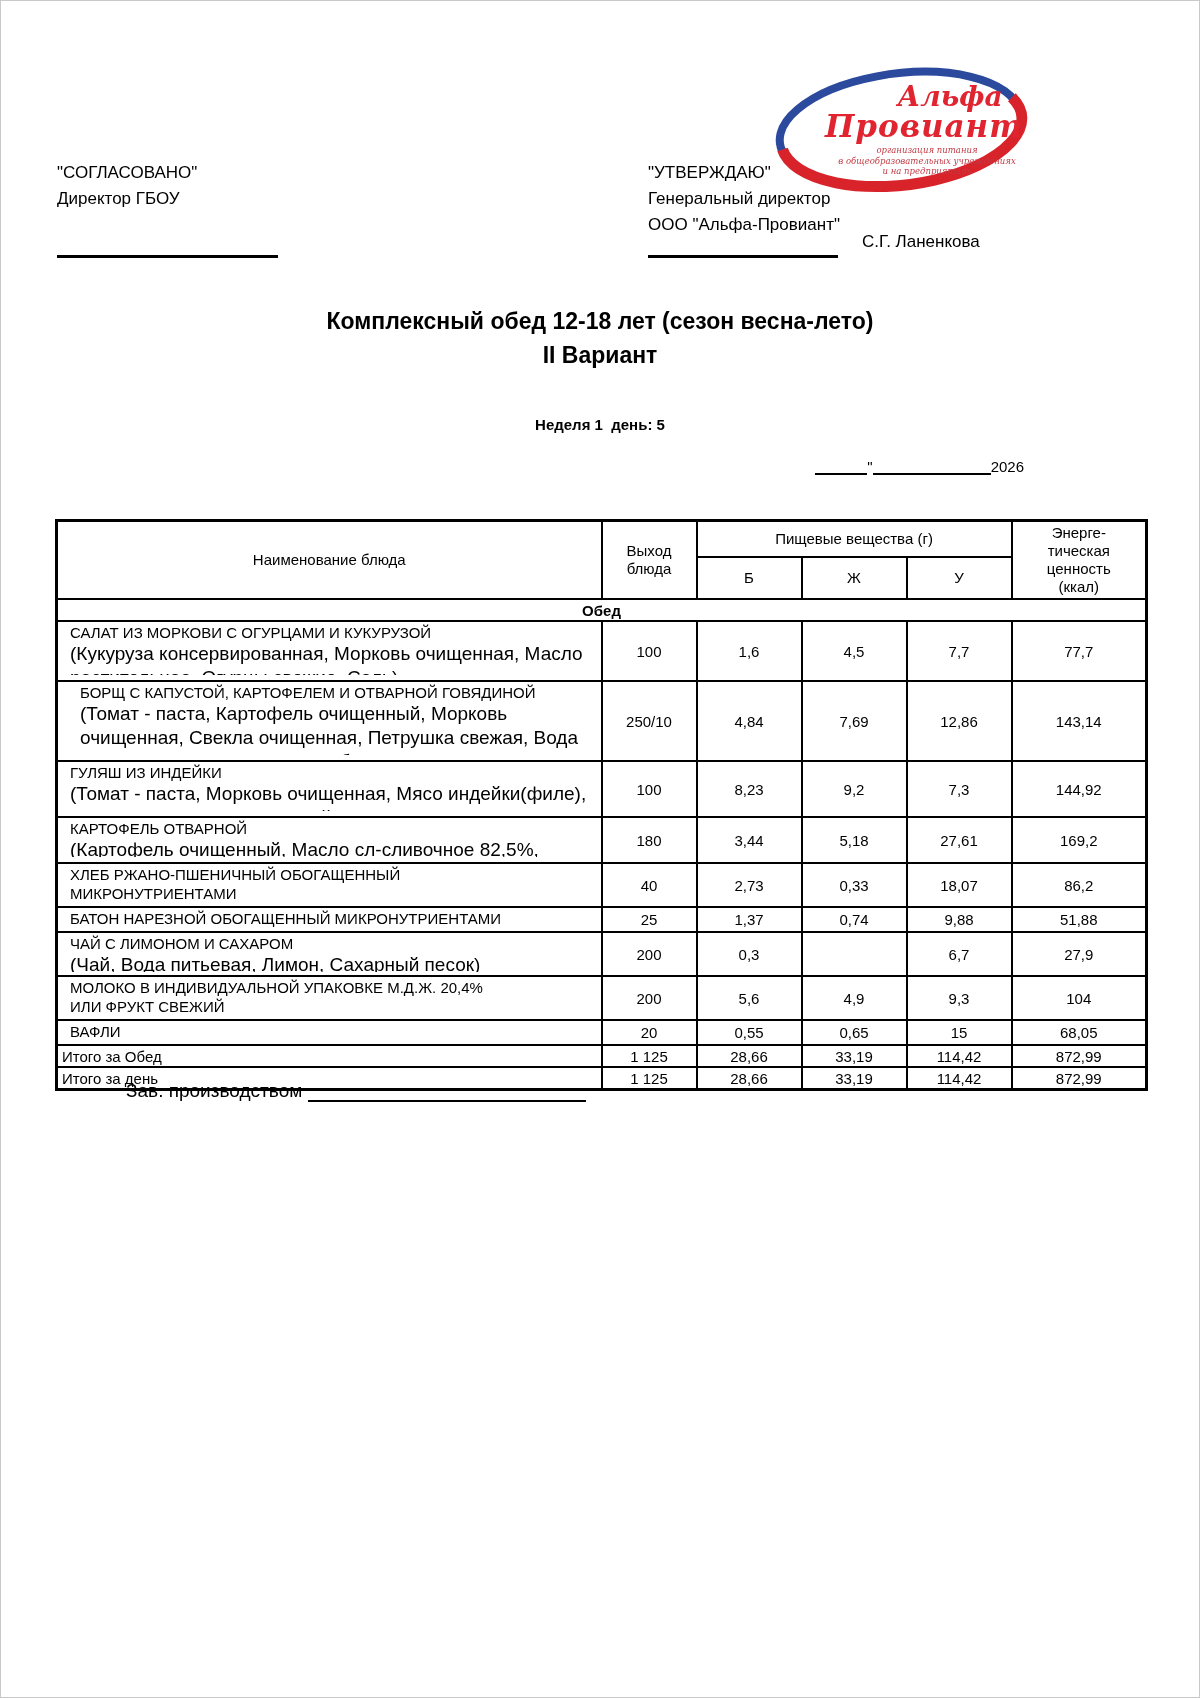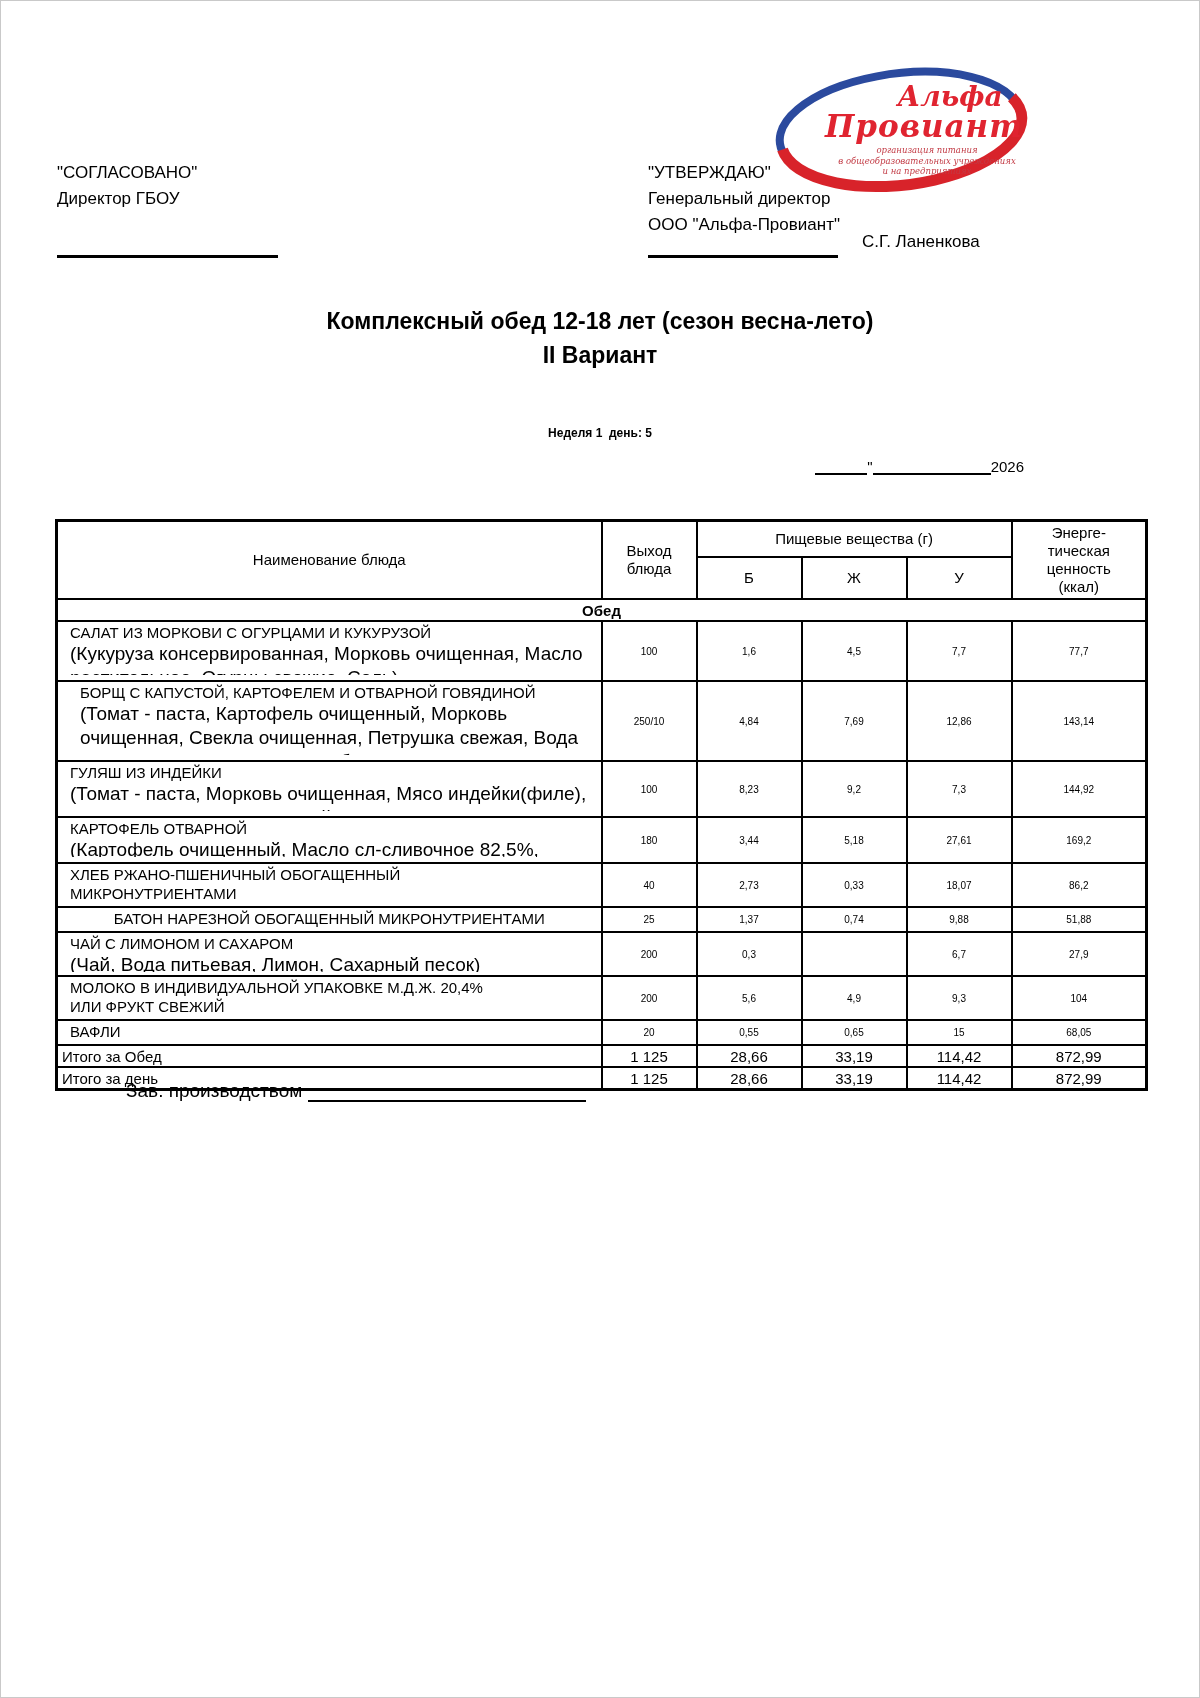--- a/index.html
+++ b/index.html
@@ -19,45 +19,45 @@
   .logo svg{position:absolute;left:0;top:0;}
   .logo-text{position:absolute;left:16px;top:16px;width:100%;text-align:center;
              font-family:"DejaVu Serif",serif;font-style:italic;font-weight:bold;color:#e02430;}
   .logo-name1{font-size:28px;line-height:29px;margin-left:66px;}
   .logo-name2{font-size:31px;line-height:31px;margin-left:14px;letter-spacing:1px;}
   .logo-tag{margin-top:3px;margin-left:20px;font-weight:normal;font-size:8.5px;line-height:10.5px;color:#c23a44;}
 
   
   .title{position:absolute;left:0;top:304px;width:100%;text-align:center;
          font-size:23px;font-weight:bold;line-height:34px;}
-  .subtitle{position:absolute;left:0;top:426px;width:100%;text-align:center;
-            font-size:12px;font-weight:bold;white-space:pre;}
+  .subtitle{position:absolute;left:0;top:416px;width:100%;text-align:center;
+            font-size:15px;font-weight:bold;white-space:pre;}
   .dateline{position:absolute;top:458px;right:176px;font-size:15px;}
   .dateline .seg{display:inline-block;border-bottom:2px solid #000;height:15px;vertical-align:bottom;}
   .seg1{width:52px;} .seg2{width:118px;}
 
   
   table.menu{position:absolute;left:55px;top:519px;width:1090px;border-collapse:collapse;
              table-layout:fixed;border:3px solid #000;}
   .menu th,.menu td{border:2px solid #000;}
   .menu th{font-weight:normal;font-size:15px;text-align:center;vertical-align:middle;
            padding:1px 3px;line-height:18px;white-space:pre-line;}
   .row-group th{height:32px;} .row-sub th{height:38px;}
   .section-td{font-weight:bold;text-align:center;font-size:15px;height:20px;padding:0;}
   .c-name{vertical-align:top;padding:1px 12px;}
   .clip{overflow:hidden;}
   .dish-name{font-size:15px;line-height:19px;white-space:pre-line;}
   .dish-ing{font-size:19px;line-height:24px;}
-  .c-num{text-align:center;font-size:10px;vertical-align:middle;padding:0 2px;}
+  .c-num{text-align:center;font-size:15px;vertical-align:middle;padding:0 2px;}
   .r0 td{height:56px;} .r0 .clip{height:52px;}
   .r1 td{height:76px;} .r1 .clip{height:72px;margin-left:10px;}
   .r2 td{height:52px;} .r2 .clip{height:48px;}
   .r3 td{height:42px;} .r3 .clip{height:38px;}
   .r4 td{height:40px;} .r4 .clip{height:38px;}
-  .r5 td{height:21px;} .r5 .clip{height:19px;text-align:center;}
+  .r5 td{height:21px;} .r5 .clip{height:19px;}
   .r6 td{height:40px;} .r6 .clip{height:38px;}
   .r7 td{height:40px;} .r7 .clip{height:38px;}
   .r8 td{height:21px;} .r8 .clip{height:19px;}
   .total-row td{font-weight:normal;font-size:15px;height:20px;}
   .total-label{text-align:left;padding:0 4px;}
 
   
   .footer{position:absolute;left:99px;top:1080px;font-size:19px;margin-left:27px;}
   .footer .seg{display:inline-block;width:278px;border-bottom:2px solid #000;height:17px;
                margin-left:6px;vertical-align:bottom;}

